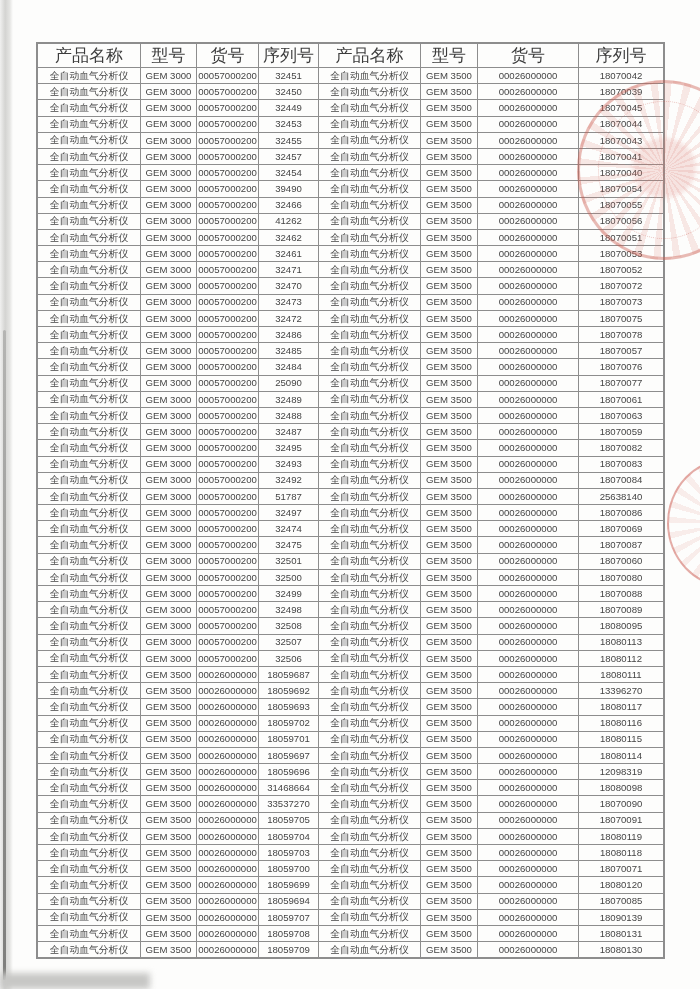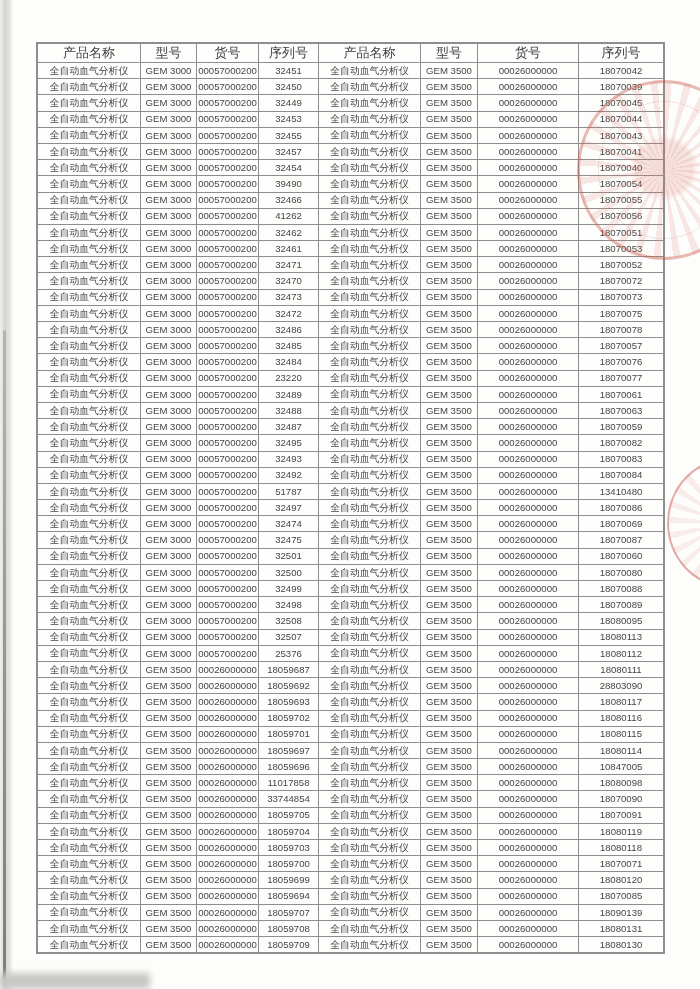--- a/index.html
+++ b/index.html
@@ -47,21 +47,21 @@
     border: 1px solid #8d8d8d;
     text-align: center;
     vertical-align: middle;
     padding: 0;
     white-space: nowrap;
     overflow: hidden;
     color: #454545;
   }
   .doc-table th {
     height: 17px;
-    font-size: 13px;
+    font-size: 17px;
     font-weight: normal;
     color: #3c3c3c;
   }
   .doc-table td {
     height: 15.2px;
     font-size: 9.6px;
     line-height: 1;
   }
   .doc-table td.cjk { font-size: 9.8px; letter-spacing: 0; }
   .doc-table { outline: 1px solid #8d8d8d; }
@@ -328,21 +328,21 @@
           <td>32484</td>
           <td class="cjk">全自动血气分析仪</td>
           <td>GEM 3500</td>
           <td>00026000000</td>
           <td>18070076</td>
         </tr>
         <tr>
           <td class="cjk">全自动血气分析仪</td>
           <td>GEM 3000</td>
           <td>00057000200</td>
-          <td>23220</td>
+          <td>25090</td>
           <td class="cjk">全自动血气分析仪</td>
           <td>GEM 3500</td>
           <td>00026000000</td>
           <td>18070077</td>
         </tr>
         <tr>
           <td class="cjk">全自动血气分析仪</td>
           <td>GEM 3000</td>
           <td>00057000200</td>
           <td>32489</td>
@@ -402,21 +402,21 @@
           <td>18070084</td>
         </tr>
         <tr>
           <td class="cjk">全自动血气分析仪</td>
           <td>GEM 3000</td>
           <td>00057000200</td>
           <td>51787</td>
           <td class="cjk">全自动血气分析仪</td>
           <td>GEM 3500</td>
           <td>00026000000</td>
-          <td>13410480</td>
+          <td>25638140</td>
         </tr>
         <tr>
           <td class="cjk">全自动血气分析仪</td>
           <td>GEM 3000</td>
           <td>00057000200</td>
           <td>32497</td>
           <td class="cjk">全自动血气分析仪</td>
           <td>GEM 3500</td>
           <td>00026000000</td>
           <td>18070086</td>
@@ -498,21 +498,21 @@
           <td>32507</td>
           <td class="cjk">全自动血气分析仪</td>
           <td>GEM 3500</td>
           <td>00026000000</td>
           <td>18080113</td>
         </tr>
         <tr>
           <td class="cjk">全自动血气分析仪</td>
           <td>GEM 3000</td>
           <td>00057000200</td>
-          <td>25376</td>
+          <td>32506</td>
           <td class="cjk">全自动血气分析仪</td>
           <td>GEM 3500</td>
           <td>00026000000</td>
           <td>18080112</td>
         </tr>
         <tr>
           <td class="cjk">全自动血气分析仪</td>
           <td>GEM 3500</td>
           <td>00026000000</td>
           <td>18059687</td>
@@ -522,21 +522,21 @@
           <td>18080111</td>
         </tr>
         <tr>
           <td class="cjk">全自动血气分析仪</td>
           <td>GEM 3500</td>
           <td>00026000000</td>
           <td>18059692</td>
           <td class="cjk">全自动血气分析仪</td>
           <td>GEM 3500</td>
           <td>00026000000</td>
-          <td>28803090</td>
+          <td>13396270</td>
         </tr>
         <tr>
           <td class="cjk">全自动血气分析仪</td>
           <td>GEM 3500</td>
           <td>00026000000</td>
           <td>18059693</td>
           <td class="cjk">全自动血气分析仪</td>
           <td>GEM 3500</td>
           <td>00026000000</td>
           <td>18080117</td>
@@ -572,37 +572,37 @@
           <td>18080114</td>
         </tr>
         <tr>
           <td class="cjk">全自动血气分析仪</td>
           <td>GEM 3500</td>
           <td>00026000000</td>
           <td>18059696</td>
           <td class="cjk">全自动血气分析仪</td>
           <td>GEM 3500</td>
           <td>00026000000</td>
-          <td>10847005</td>
-        </tr>
-        <tr>
-          <td class="cjk">全自动血气分析仪</td>
-          <td>GEM 3500</td>
-          <td>00026000000</td>
-          <td>11017858</td>
+          <td>12098319</td>
+        </tr>
+        <tr>
+          <td class="cjk">全自动血气分析仪</td>
+          <td>GEM 3500</td>
+          <td>00026000000</td>
+          <td>31468664</td>
           <td class="cjk">全自动血气分析仪</td>
           <td>GEM 3500</td>
           <td>00026000000</td>
           <td>18080098</td>
         </tr>
         <tr>
           <td class="cjk">全自动血气分析仪</td>
           <td>GEM 3500</td>
           <td>00026000000</td>
-          <td>33744854</td>
+          <td>33537270</td>
           <td class="cjk">全自动血气分析仪</td>
           <td>GEM 3500</td>
           <td>00026000000</td>
           <td>18070090</td>
         </tr>
         <tr>
           <td class="cjk">全自动血气分析仪</td>
           <td>GEM 3500</td>
           <td>00026000000</td>
           <td>18059705</td>

